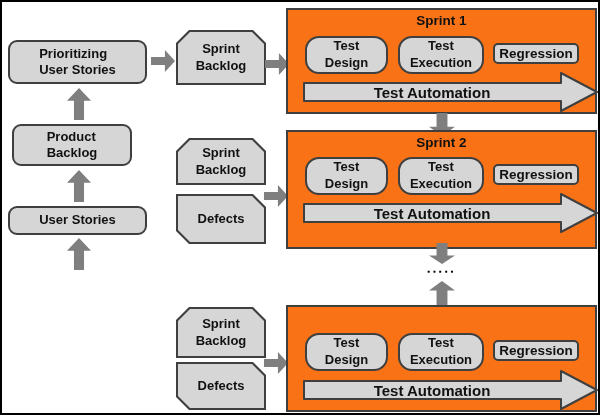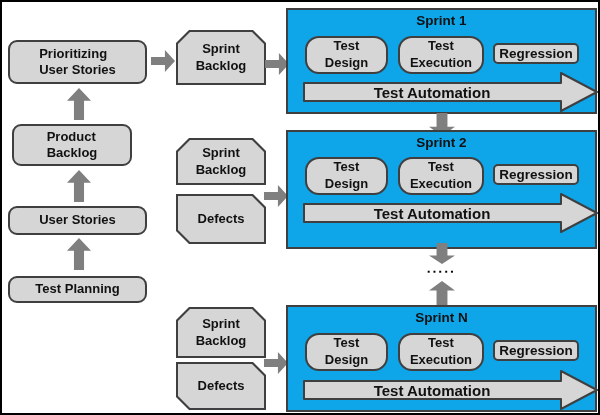--- a/index.html
+++ b/index.html
@@ -30,21 +30,21 @@
   .cham-a .cham-border{clip-path:polygon(13px 0,calc(100% - 13px) 0,100% 13px,100% 100%,0 100%,0 13px);}
   .cham-a .cham-fill{clip-path:polygon(12px 0,calc(100% - 12px) 0,100% 12px,100% 100%,0 100%,0 12px);}
   .cham-b .cham-border{clip-path:polygon(0 0,calc(100% - 13px) 0,100% 13px,100% 100%,13px 100%,0 calc(100% - 13px));}
   .cham-b .cham-fill{clip-path:polygon(0 0,calc(100% - 12px) 0,100% 12px,100% 100%,12px 100%,0 calc(100% - 12px));}
   .cham-label{
     position:absolute;inset:0;display:flex;align-items:center;justify-content:center;
     text-align:center;white-space:pre-line;font-weight:700;font-size:13px;line-height:1.3;
   }
 
   
-  .sprint{position:absolute;background:#0ea5e9;border:2px solid #3f3f3f;}
+  .sprint{position:absolute;background:#f97316;border:2px solid #3f3f3f;}
   .sprint-title{position:absolute;top:3px;left:0;right:0;text-align:center;font-weight:700;font-size:13.5px;}
   .inner-box{
     position:absolute;background:#d6d6d6;border:2px solid #3f3f3f;border-radius:14px;
     display:flex;align-items:center;justify-content:center;text-align:center;
     white-space:pre-line;font-weight:700;font-size:13px;line-height:1.3;
   }
   .inner-box.reg{border-radius:5px;font-size:13.5px;}
 
   
   .auto-arrow{position:absolute;text-align:right;}
@@ -57,21 +57,20 @@
   .dots{
     position:absolute;text-align:center;font-weight:700;font-size:8px;
     letter-spacing:3px;color:#000;line-height:1;
   }
 </style>
 </head>
 <body>
 
 <div class="stage">
 
-  <div class="rbox" style="left:6px;top:274px;width:139px;height:27px">Test Planning</div>
 
   <div class="up-arrow" style="left:65px;top:236px;width:24px;height:32px"></div>
 
   <div class="rbox" style="left:6px;top:204px;width:139px;height:29px">User Stories</div>
 
   <div class="up-arrow" style="left:65px;top:168px;width:24px;height:32px"></div>
 
   <div class="rbox" style="left:10px;top:122px;width:120px;height:42px">Product
 Backlog</div>
 
@@ -149,21 +148,20 @@
 Backlog</span>
   </div>
   <div class="cham cham-b" style="left:174px;top:360px;width:90px;height:48px">
     <div class="cham-border"></div>
     <div class="cham-fill"></div>
     <span class="cham-label">Defects</span>
   </div>
   <div class="right-arrow" style="left:262px;top:350px;width:24px;height:22px"></div>
 
   <div class="sprint" style="left:284px;top:303px;width:311px;height:107px">
-    <div class="sprint-title">Sprint N</div>
     <div class="inner-box" style="left:17px;top:26px;width:83px;height:38px">Test
 Design</div>
     <div class="inner-box" style="left:110px;top:26px;width:86px;height:38px">Test
 Execution</div>
     <div class="inner-box reg" style="left:205px;top:33px;width:86px;height:21px">Regression</div>
     <div class="auto-arrow" style="left:15px;top:62px;width:296px;height:42px">
       <svg viewBox="0 0 296 42" preserveAspectRatio="none">
         <path d="M1 12 L258 12 L258 2 L294 21 L258 40 L258 30 L1 30 Z" fill="#d6d6d6" stroke="#3f3f3f" stroke-width="2" stroke-linejoin="round"></path>
       </svg>
       <span class="auto-label">Test Automation</span>

